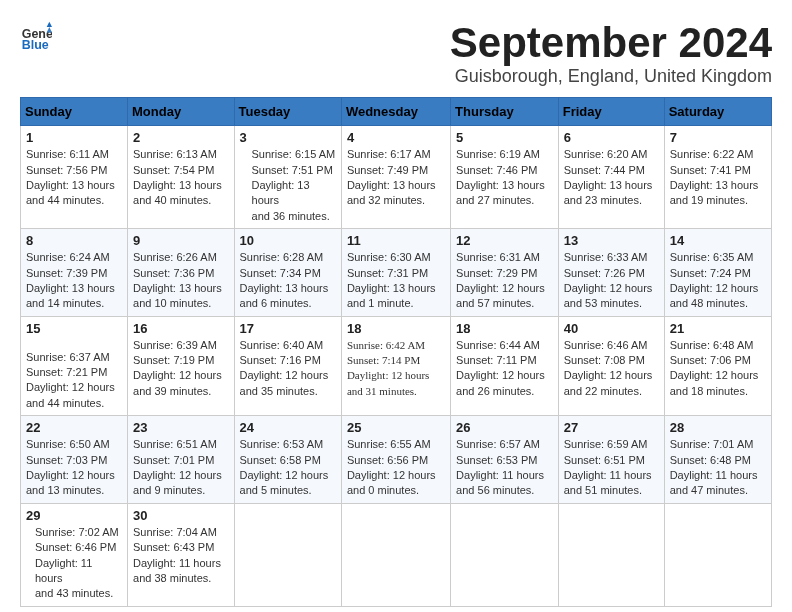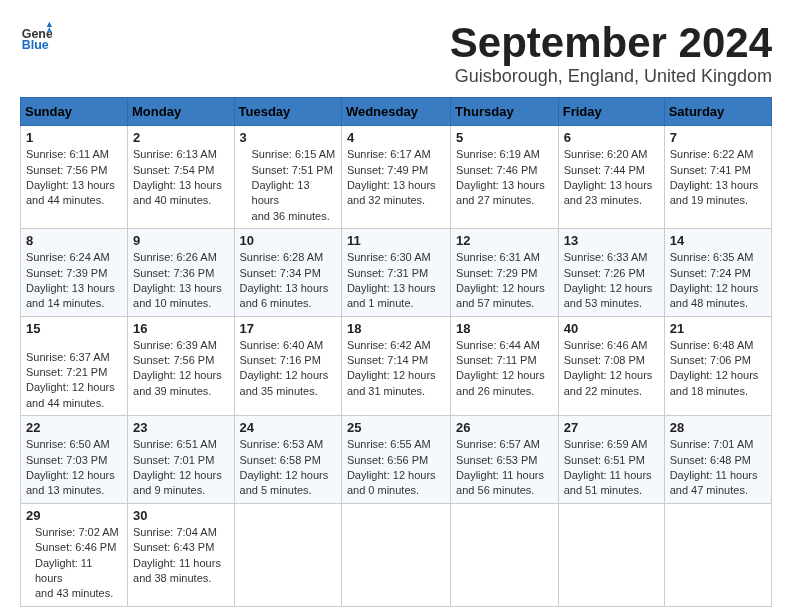--- a/index.html
+++ b/index.html
@@ -203,34 +203,34 @@
         <td>
           <span class="day-num">15</span>
           <div class="day-info" style="white-space: pre-line; margin-top: 14px;">Sunrise: 6:37 AM
 Sunset: 7:21 PM
 Daylight: 12 hours
 and 44 minutes.</div>
         </td>
         <td>
           <span class="day-num">16</span>
           <div class="day-info" style="white-space: pre-line;">Sunrise: 6:39 AM
-Sunset: 7:56 PM
+Sunset: 7:19 PM
 Daylight: 12 hours
 and 39 minutes.</div>
         </td>
         <td>
           <span class="day-num">17</span>
           <div class="day-info" style="white-space: pre-line;">Sunrise: 6:40 AM
 Sunset: 7:16 PM
 Daylight: 12 hours
 and 35 minutes.</div>
         </td>
         <td>
           <span class="day-num">18</span>
-          <div class="day-info" style="white-space: pre-line;">Sunrise: 6:42 AM
+          <div class="day-info" style="white-space: pre-line; font-family: Liberation Serif, serif;">Sunrise: 6:42 AM
 Sunset: 7:14 PM
 Daylight: 12 hours
 and 31 minutes.</div>
         </td>
         <td>
           <span class="day-num">18</span>
           <div class="day-info" style="white-space: pre-line;">Sunrise: 6:44 AM
 Sunset: 7:11 PM
 Daylight: 12 hours
 and 26 minutes.</div>

